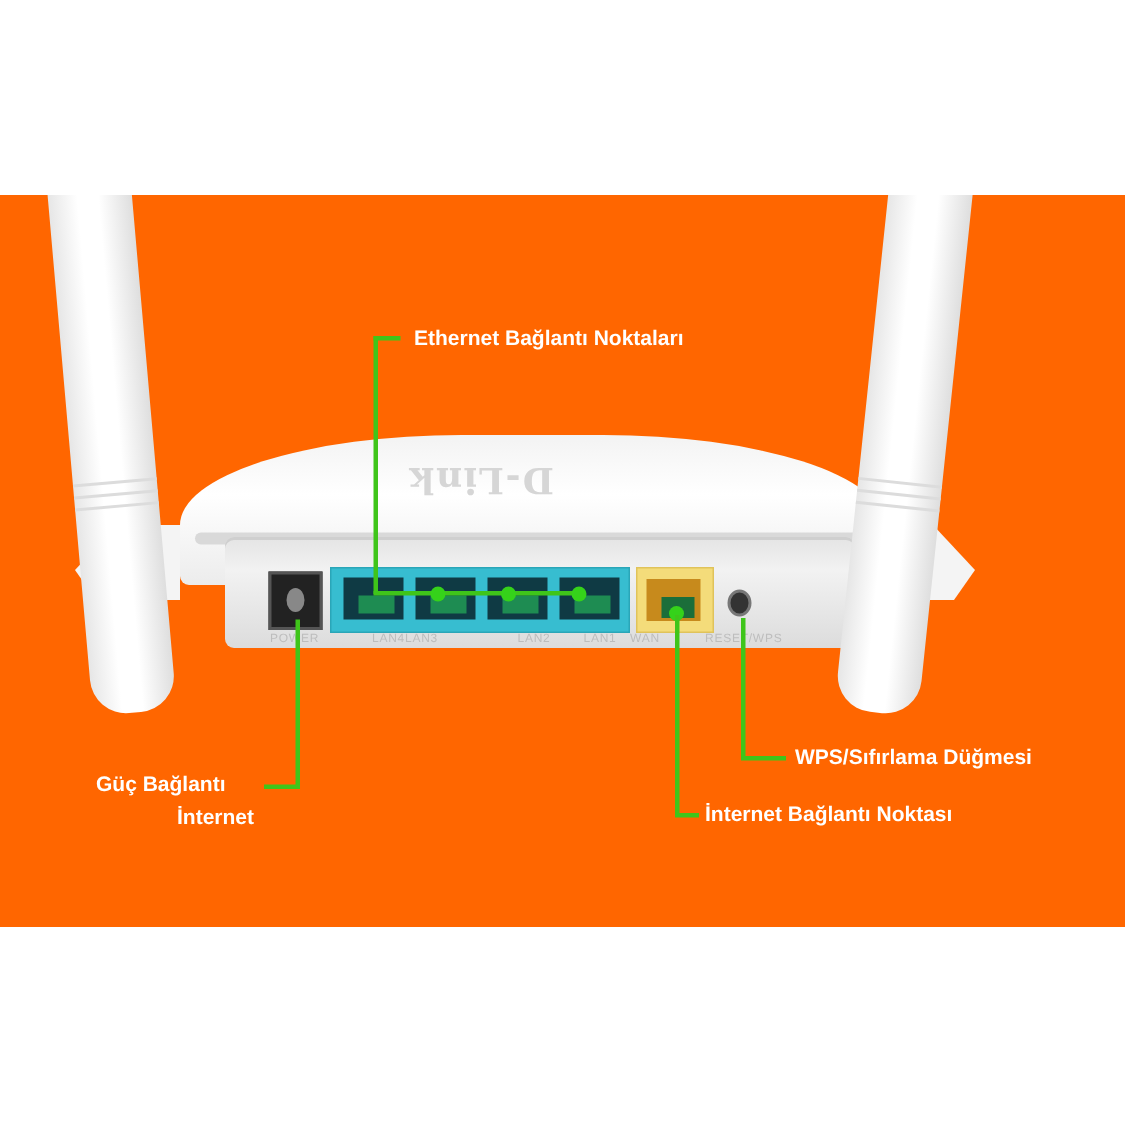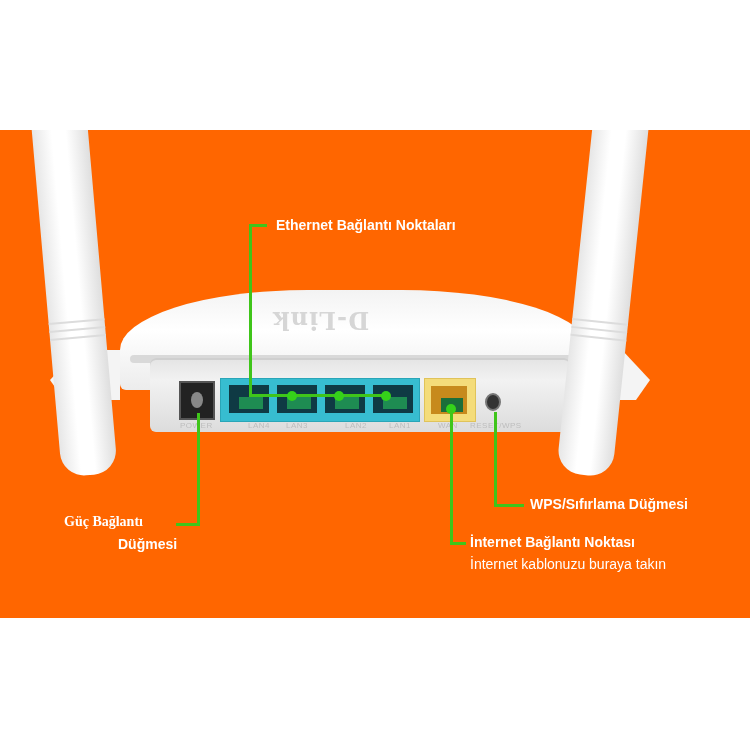--- a/index.html
+++ b/index.html
@@ -82,24 +82,24 @@
 
     <div class="wan-block">
       <div class="wan-port">
           <div class="plug"></div>
         </div>
     </div>
     <div class="wps-btn"></div>
 
     <span class="port-label" style="left:180px">POWER</span>
     <span class="port-label" style="left:248px">LAN4</span>
-    <span class="port-label" style="left:286px">LAN3</span>
+    <span class="port-label" style="left:270px">LAN3</span>
     <span class="port-label" style="left:345px">LAN2</span>
     <span class="port-label" style="left:389px">LAN1</span>
-    <span class="port-label" style="left:438px">WAN</span>
+    <span class="port-label" style="left:420px">WAN</span>
     <span class="port-label" style="left:470px">RESET/WPS</span>
 
     <div class="antenna left">
       <div class="ring" style="top:200px"></div>
         <div class="ring" style="top:208px"></div>
         <div class="ring" style="top:216px"></div>
     </div>
     <div class="antenna right">
       <div class="ring" style="top:200px"></div>
         <div class="ring" style="top:208px"></div>
@@ -117,19 +117,18 @@
     <div class="line" style="left:176px; top:393px; width:24px; height:3px;"></div>
 
     <div class="dot" style="left:446px; top:274px;"></div>
     <div class="line" style="left:450px; top:280px; width:3px; height:134px;"></div>
     <div class="line" style="left:450px; top:412px; width:16px; height:3px;"></div>
 
     <div class="line" style="left:494px; top:282px; width:3px; height:94px;"></div>
     <div class="line" style="left:494px; top:374px; width:30px; height:3px;"></div>
 
     <div class="callout" style="left:276px; top:87px;">Ethernet Bağlantı Noktaları</div>
-    <div class="callout" style="left:64px; top:384px;font-family:Liberation Serif, serif;">Güç Bağlantı</div>
-    <div class="callout" style="left:118px; top:406px;">Düğmesi</div>
+    <div class="callout" style="left:64px; top:384px;">Güç Bağlantı</div>
+    <div class="callout" style="left:118px; top:406px;">İnternet</div>
     <div class="callout" style="left:530px; top:366px;">WPS/Sıfırlama Düğmesi</div>
     <div class="callout" style="left:470px; top:404px;">İnternet Bağlantı Noktası</div>
-    <div class="callout sub" style="left:470px; top:426px;">İnternet kablonuzu buraya takın</div>
   </div>
 </div>
 
 </body></html>

